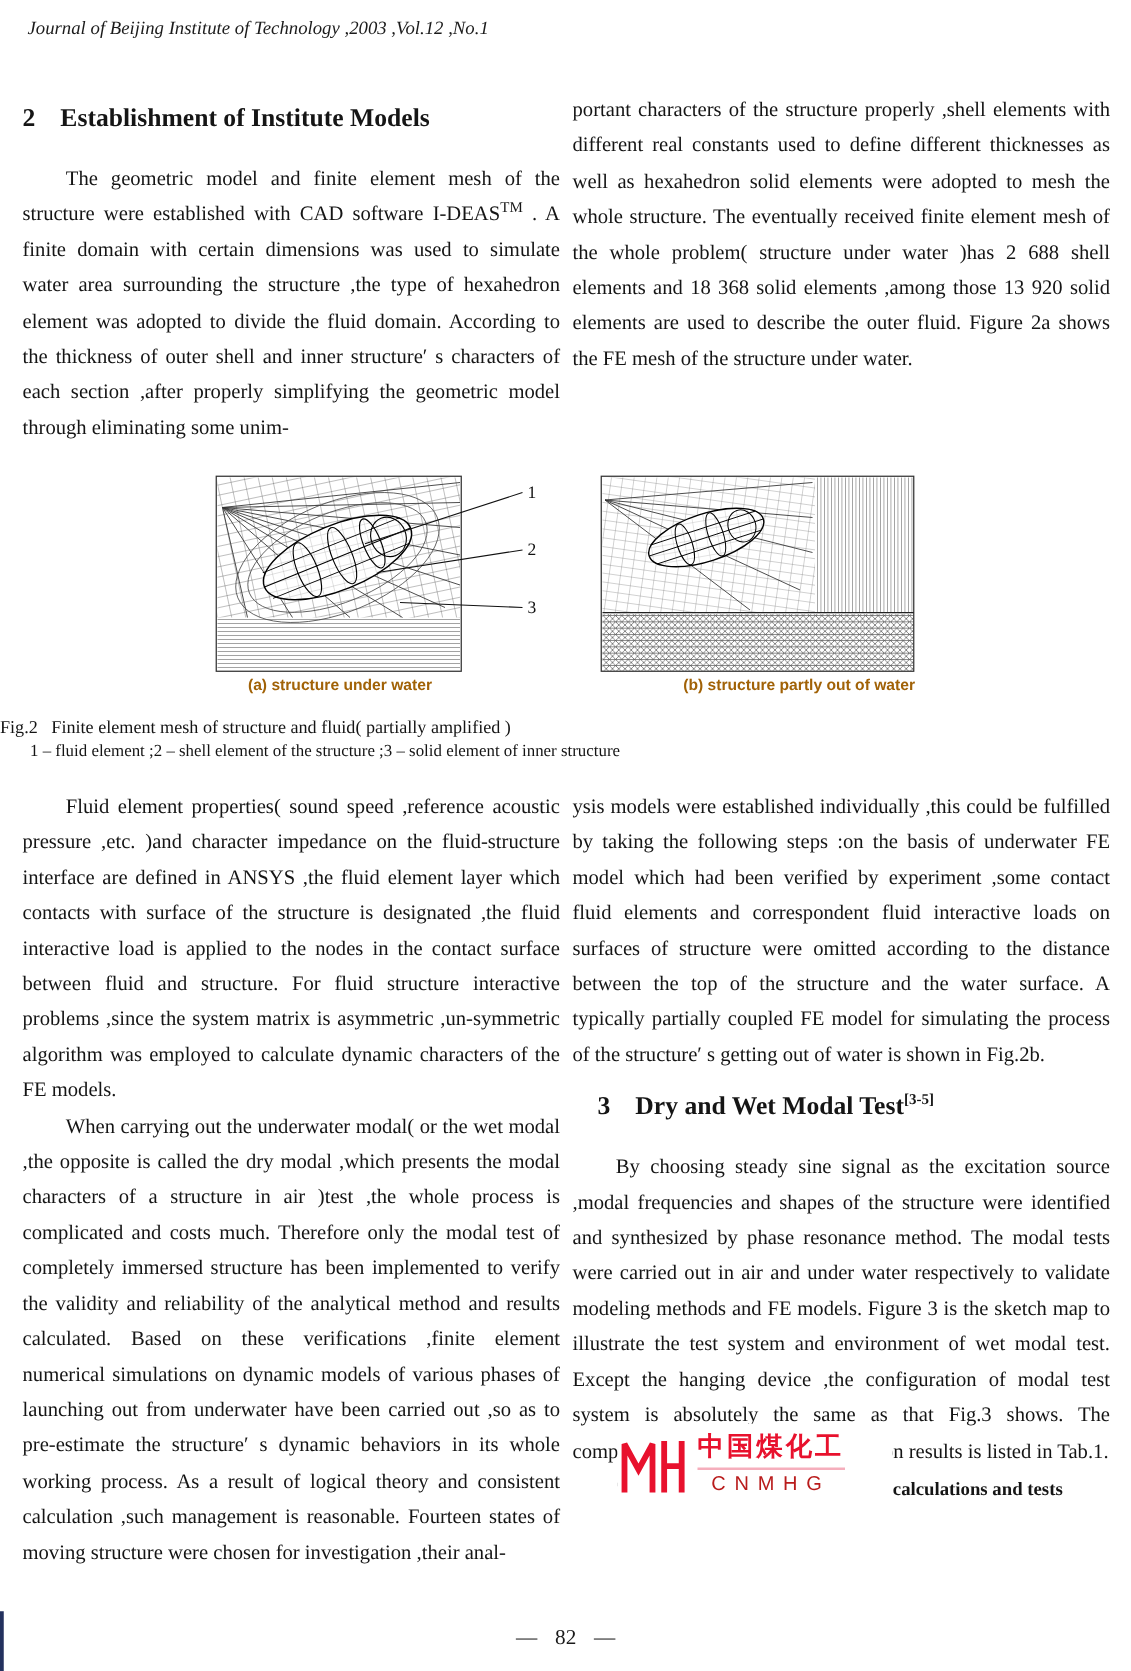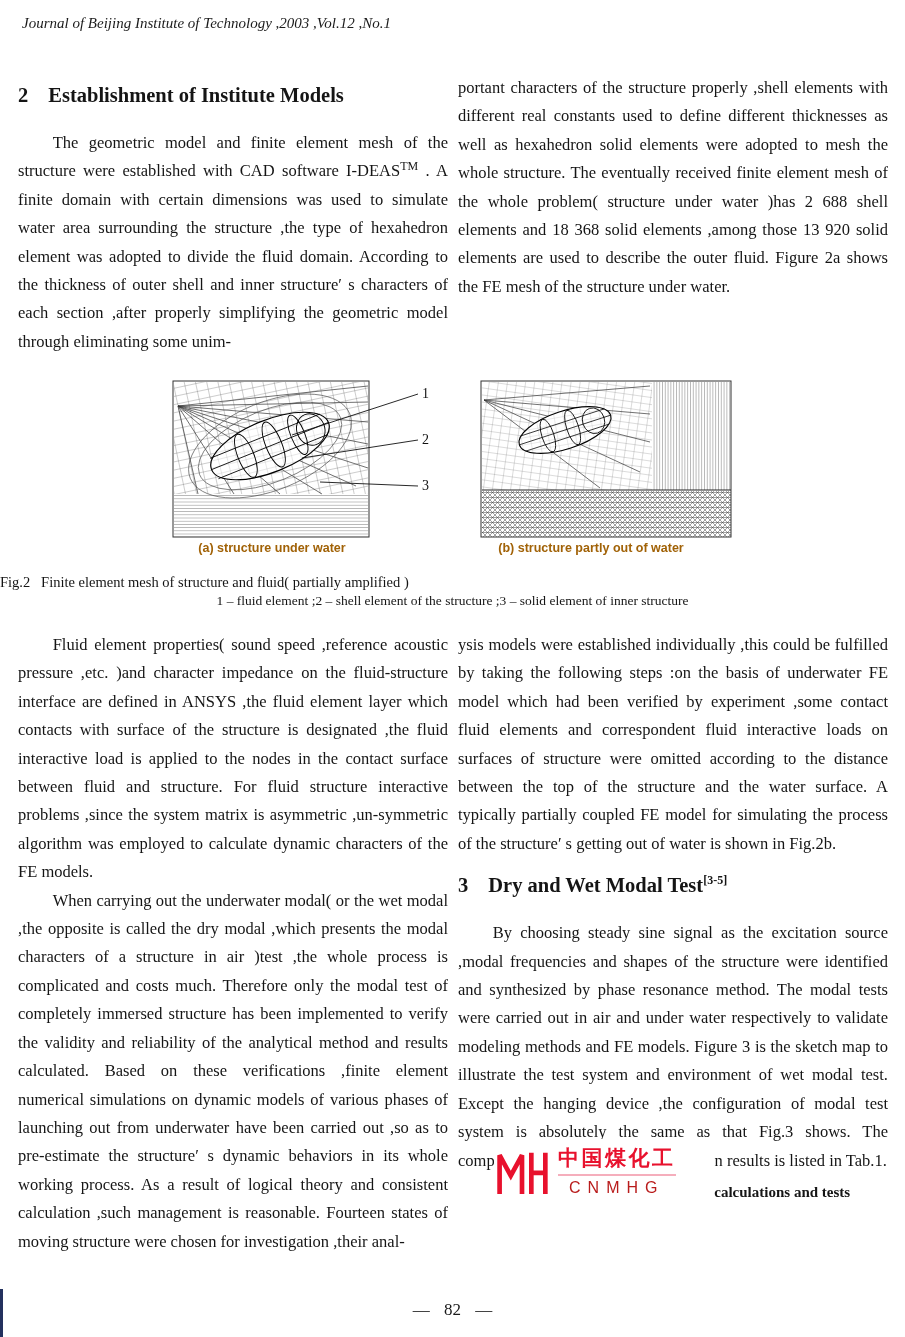--- a/index.html
+++ b/index.html
@@ -27,30 +27,30 @@
   #col-right-top { left: 458px; top: 74px;  width: 430px; }
   #col-left-bottom  { left: 18px;  top: 631px; width: 430px; }
   #col-right-bottom { left: 458px; top: 631px; width: 430px; }
   #figure2 { left: 172px; top: 380px; width: 562px; height: 178px; }
   .fig-sub {
     position: absolute; top: 161px; text-align: center;
     font-family: "Liberation Sans", sans-serif; font-weight: 700; font-size: 12.5px;
     color: #a16207;
   }
   #fig-sub-a { left: 0; width: 200px; }
-  #fig-sub-b { left: 293px; width: 252px; }
+  #fig-sub-b { left: 308px; width: 252px; text-align: right; }
   #fig-caption {
     left: 0; top: 574px; width: 905px; text-align: left;
     font-size: 14.5px; white-space: pre-wrap; color: #141414;
   }
   #fig-legend {
-    left: 0; top: 593px; width: 905px; text-align: center;
-    font-size: 13.5px; white-space: pre-wrap; color: #141414;
-  }
-  #sec3-heading { margin-top: 16px; margin-bottom: 22px; }
+    left: 0; top: 593px; width: 905px; text-align: left;
+    font-size: 13.5px; white-space: pre-wrap; color: #141414; padding-left: 24px;
+  }
+  #sec3-heading { margin-top: 16px; margin-bottom: 22px; margin-left: 20px; }
   #tab1-caption {
     font-size: 15px; font-weight: 700; margin-top: 9px;
     padding-left: 36px; white-space: pre-wrap;
   }
   #watermark {
     left: 494px; top: 1139px; width: 220px; height: 66px;
     background: #ffffff; z-index: 6;
     display: flex; align-items: center; gap: 8px;
   }
   .wm-cn {

